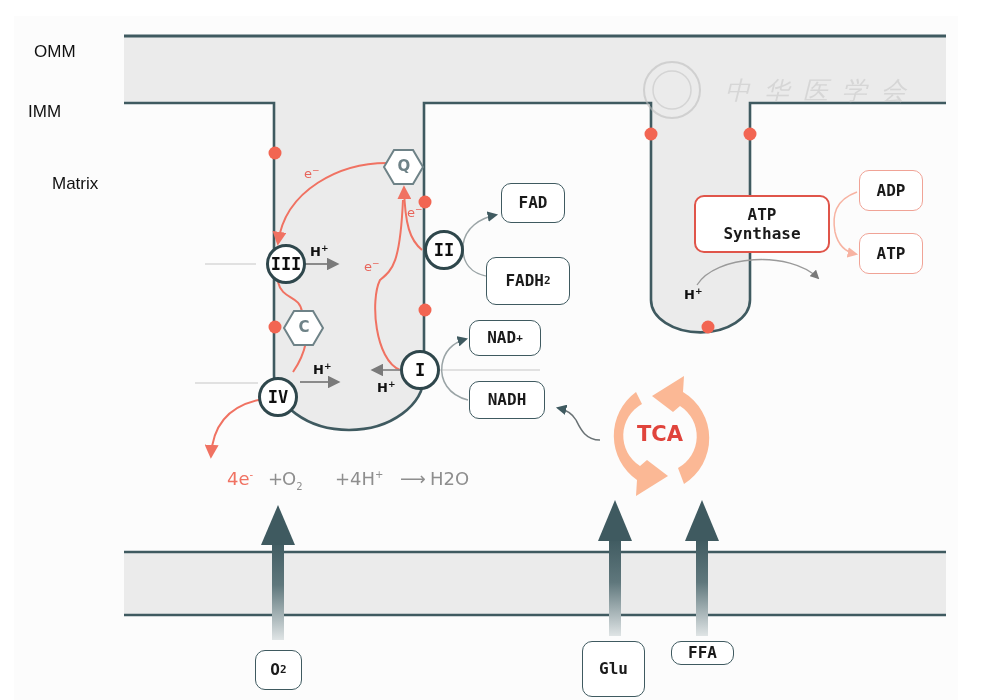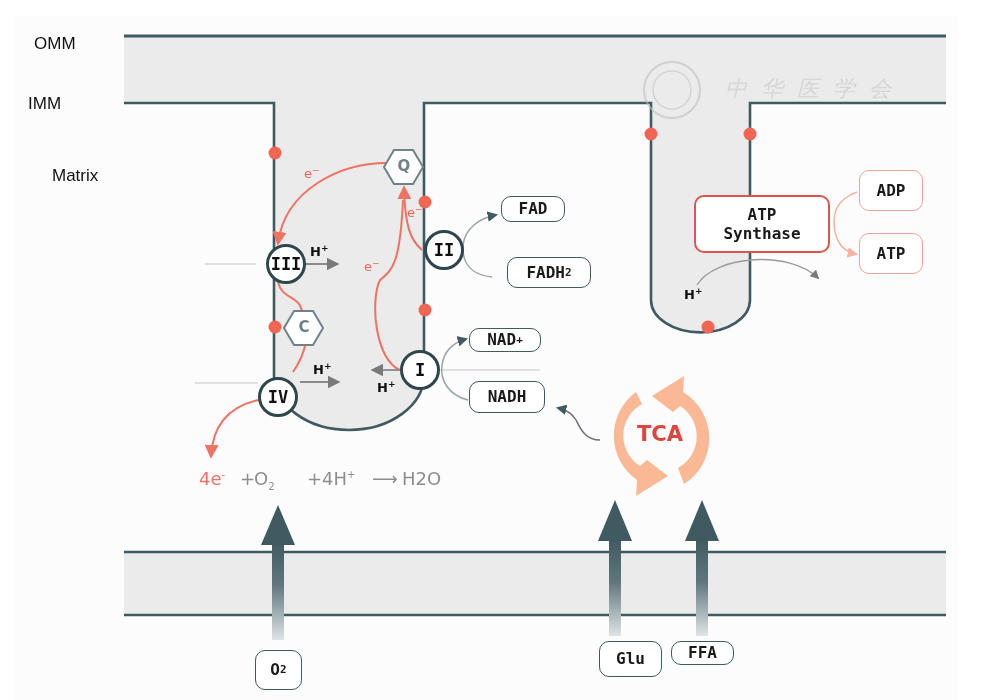--- a/index.html
+++ b/index.html
@@ -1,41 +1,41 @@
 <!DOCTYPE html>
 <html><head>
 <meta charset="utf-8">
 <style>
   html, body { margin: 0; padding: 0; background: #ffffff; }
   body { width: 983px; height: 700px; position: relative; overflow: hidden;
          font-family: "DejaVu Sans", sans-serif; }
   #stage { position: absolute; left: 0; top: 0; width: 983px; height: 700px; }
   .panel { position: absolute; left: 14px; top: 16px; width: 944px; height: 684px; background: #fcfcfc; }
-  .side-label { position: absolute; font-family: "Liberation Sans", sans-serif; font-size: 17px; color: #111; }
+  .side-label { position: absolute; font-family: "Liberation Sans", sans-serif; font-size: 17px; color: #111; margin-top: 8px; }
   .box { position: absolute; box-sizing: border-box; border: 1.6px solid #3f5a60; border-radius: 10px;
          background: #ffffff; font-family: "DejaVu Sans Mono", monospace; font-weight: bold; font-size: 16px;
          color: #1a1a1a; display: flex; align-items: center; justify-content: center; text-align: left; line-height: 1.2; }
   .box.red { border: 2.2px solid #e0554a; }
   .box.pink { border: 1.6px solid #f0a396; }
   .box sub { font-size: 11px; }
   .box sup { font-size: 11px; }
   .cplx { position: absolute; box-sizing: border-box; width: 40px; height: 40px; border-radius: 50%;
           border: 3px solid #2f474c; background: #fff; font-family: "DejaVu Sans Mono", monospace; font-weight: bold;
           font-size: 17px; color: #111; display: flex; align-items: center; justify-content: center; }
   .hlabel { position: absolute; font-family: "DejaVu Sans", sans-serif; font-weight: bold; font-size: 13px; color: #111; }
   .hlabel sup { font-size: 9px; }
   .elabel { position: absolute; font-family: "DejaVu Sans", sans-serif; font-size: 13px; color: #e8645a; }
   .elabel sup { font-size: 9px; }
   .hexlabel { position: absolute; font-family: "DejaVu Sans", sans-serif; font-weight: bold; font-size: 15px; color: #6e8287;
               width: 30px; text-align: center; }
-  .eq { position: absolute; top: 468px; font-family: "DejaVu Sans", sans-serif; font-size: 18px; color: #8e8e8e; }
+  .eq { position: absolute; top: 468px; font-family: "DejaVu Sans", sans-serif; font-size: 18px; color: #8e8e8e; margin-left: 28px; }
   .eq sup, .eq sub { font-size: 10px; }
   .tca { position: absolute; left: 630px; top: 422px; width: 60px; text-align: center;
          font-family: "DejaVu Sans", sans-serif; font-weight: bold; font-size: 21px; color: #e0443c; }
-  .wm { position: absolute; left: 725px; top: 74px; font-family: "DejaVu Serif", serif; font-size: 22px;
+  .wm { position: absolute; left: 725px; top: 74px; font-family: "DejaVu Serif", serif; font-size: 25px;
         color: rgba(200,200,200,0.6); letter-spacing: 14px; font-style: italic; }
 </style>
 </head>
 <body>
 
 <div id="stage">
   <div class="panel"></div>
 
   <svg width="983" height="700" style="position:absolute;left:0;top:0">
     <defs>
@@ -142,51 +142,51 @@
 
   <div class="elabel" style="left:304px;top:165px"><span>e</span><sup>−</sup></div>
   <div class="elabel" style="left:407px;top:204px"><span>e</span><sup>−</sup></div>
   <div class="elabel" style="left:364px;top:258px"><span>e</span><sup>−</sup></div>
 
   <div class="hlabel" style="left:310px;top:243px"><span>H</span><sup>+</sup></div>
   <div class="hlabel" style="left:313px;top:361px"><span>H</span><sup>+</sup></div>
   <div class="hlabel" style="left:377px;top:379px"><span>H</span><sup>+</sup></div>
   <div class="hlabel" style="left:684px;top:286px"><span>H</span><sup>+</sup></div>
 
-  <div class="box" style="left:501px;top:196px;width:64px;height:26px">
+  <div class="box" style="left:501px;top:183px;width:64px;height:40px">
       <span>FAD</span>
     </div>
-  <div class="box" style="left:507px;top:257px;width:84px;height:31px">
+  <div class="box" style="left:486px;top:257px;width:84px;height:48px">
       <span>FADH</span>
       <sub>2</sub>
     </div>
-  <div class="box" style="left:469px;top:328px;width:72px;height:24px">
+  <div class="box" style="left:469px;top:320px;width:72px;height:36px">
       <span>NAD</span>
       <sup>+</sup>
     </div>
-  <div class="box" style="left:469px;top:381px;width:76px;height:32px">
+  <div class="box" style="left:469px;top:381px;width:76px;height:38px">
       <span>NADH</span>
     </div>
 
   <div class="box red" style="left:694px;top:195px;width:136px;height:58px;flex-direction:column">
     <span>ATP</span>
     <span>Synthase</span>
   </div>
   <div class="box pink" style="left:859px;top:170px;width:64px;height:41px">
       <span>ADP</span>
     </div>
   <div class="box pink" style="left:859px;top:233px;width:64px;height:41px">
       <span>ATP</span>
     </div>
 
   <div class="box" style="left:255px;top:650px;width:47px;height:40px">
       <span>O</span>
       <sub>2</sub>
     </div>
-  <div class="box" style="left:599px;top:641px;width:63px;height:36px">
+  <div class="box" style="left:582px;top:641px;width:63px;height:56px">
       <span>Glu</span>
     </div>
   <div class="box" style="left:671px;top:641px;width:63px;height:24px">
       <span>FFA</span>
     </div>
 
   <div class="tca">TCA</div>
 
   <div class="eq" style="left:199px;color:#f07262"><span>4e</span><sup>-</sup></div>
   <div class="eq" style="left:240px">+</div>

